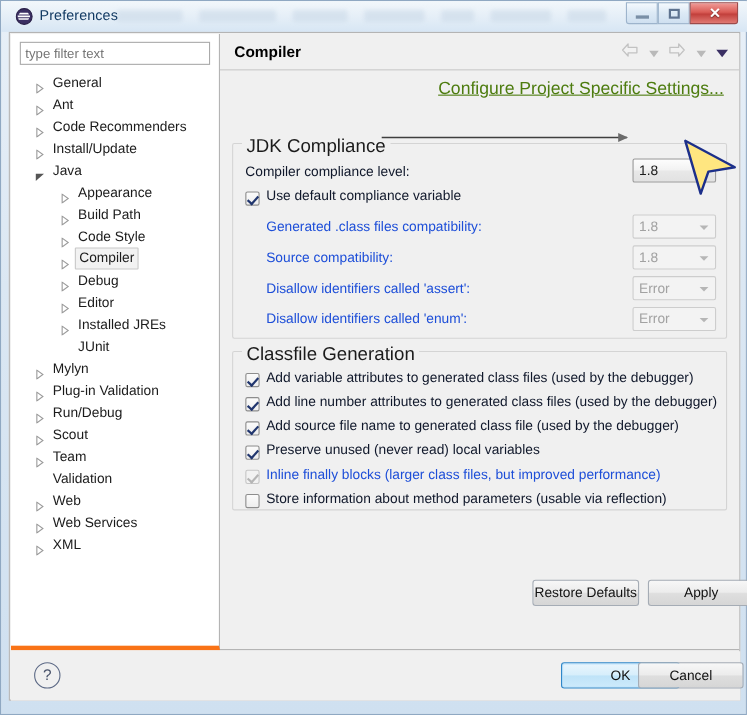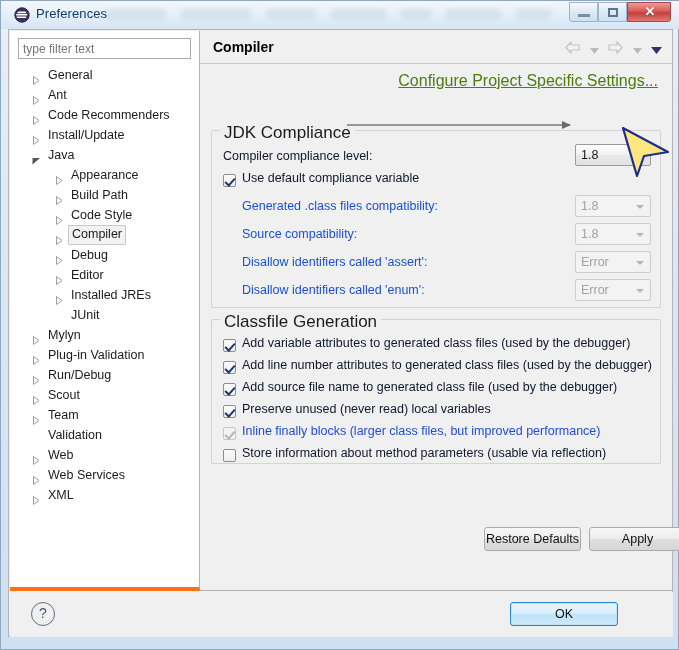--- a/index.html
+++ b/index.html
@@ -524,20 +524,21 @@
           </div>
       </div>
 
       <div class="btn" id="btn-restore">Restore Defaults</div>
       <div class="btn" id="btn-apply">Apply</div>
     </div>
 
     <div id="bottom">
       <div id="help-btn">?</div>
       <div class="btn default" id="btn-ok">OK</div>
+      <div class="btn" id="btn-cancel">Cancel</div>
     </div>
   </div>
 </div>
 
 <svg id="annot">
   <g>
     <line x1="347" y1="125" x2="570" y2="125" stroke="#3f3f3f" stroke-width="1.2"></line>
     <path d="M571 125 L562 121 L562 129 Z" fill="#6b6b6b"></path>
   </g>
   <g>

